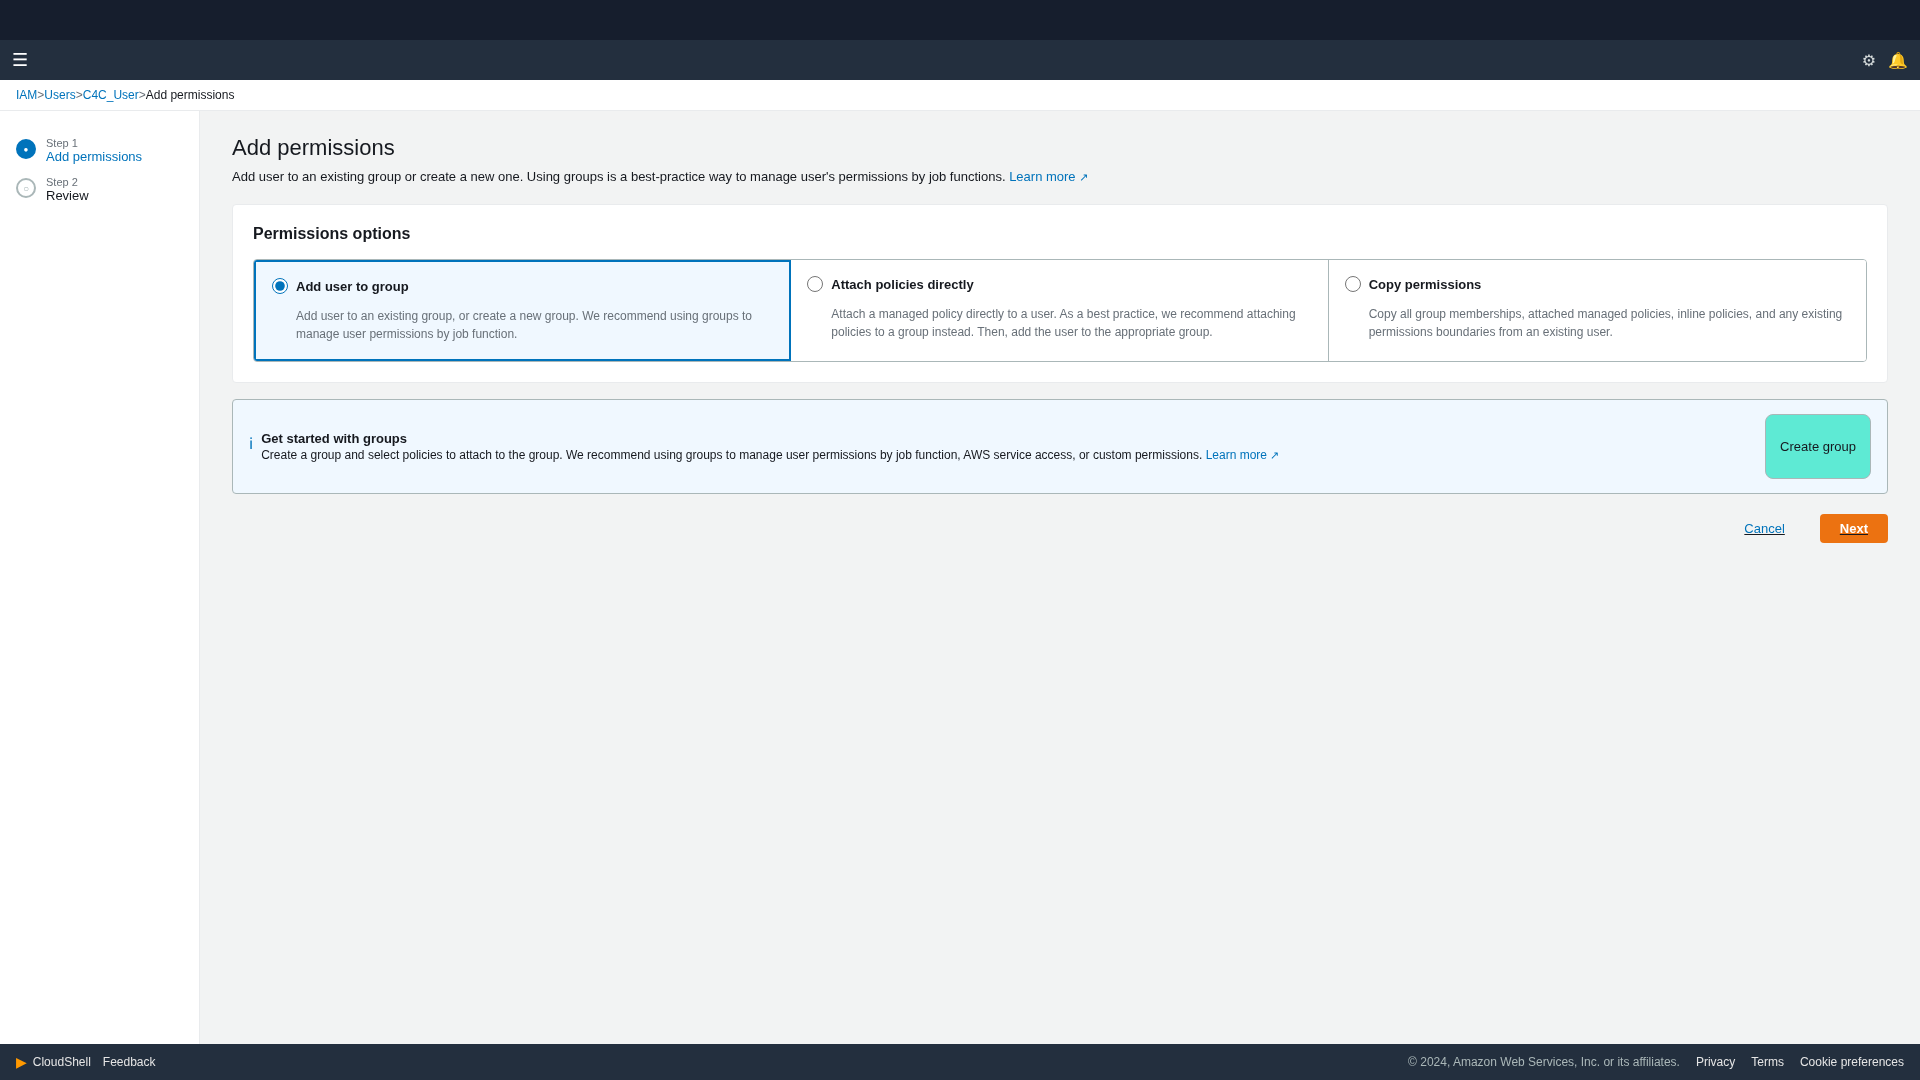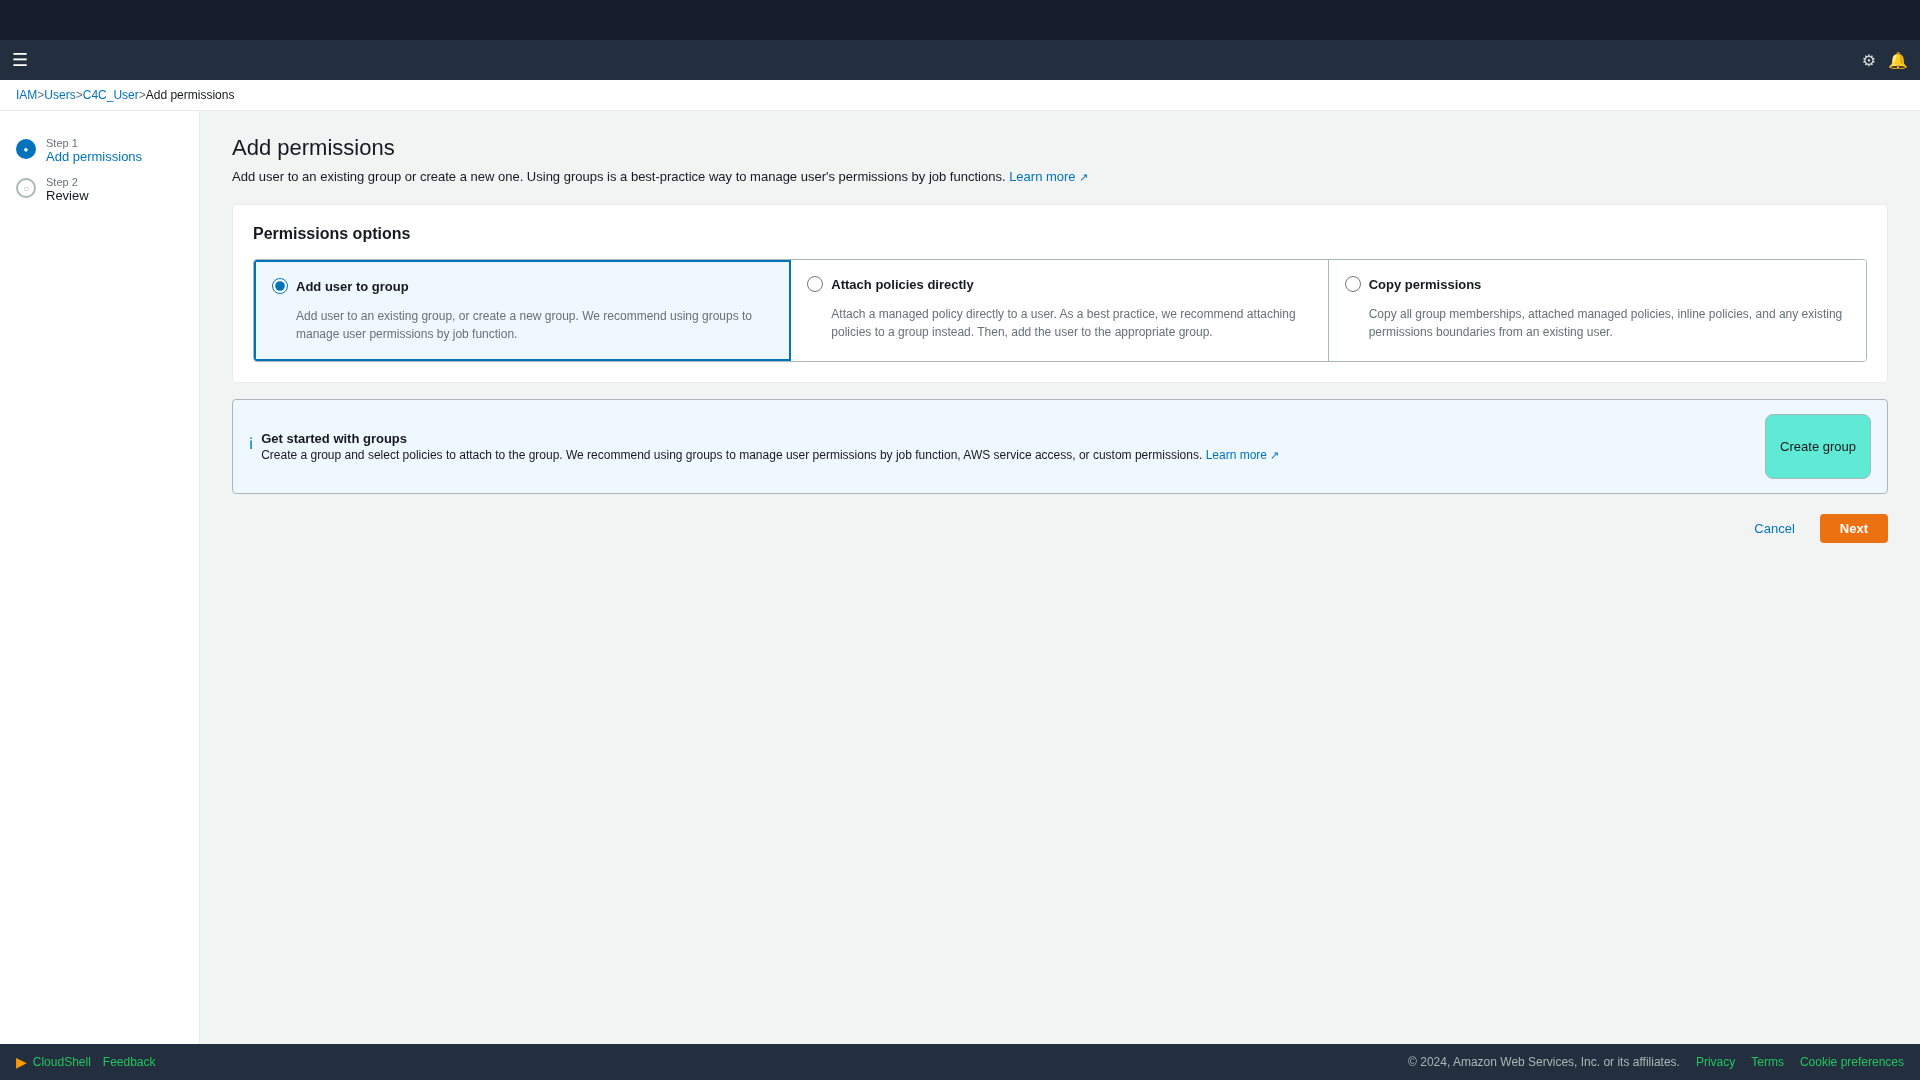--- a/index.html
+++ b/index.html
@@ -212,22 +212,23 @@
       font-size: 13px;
       color: #16191f;
       cursor: pointer;
       white-space: nowrap;
     }
 
     
     .action-row {
       display: flex;
       justify-content: flex-end;
-      gap: 10px;
+      gap: 20px;
       margin-top: 8px;
+      text-decoration: underline;
     }
     .cancel-btn {
       background: transparent;
       border: 1px solid transparent;
       color: #0073bb;
       font-size: 13px;
       cursor: pointer;
       padding: 6px 14px;
       border-radius: 4px;
     }
@@ -246,21 +247,21 @@
     .footer {
       background: #232f3e;
       height: 36px;
       display: flex;
       align-items: center;
       justify-content: space-between;
       padding: 0 16px;
       flex-shrink: 0;
     }
     .footer-left { display: flex; align-items: center; gap: 12px; }
-    .footer-link { color: #22c55e; font-size: 12px; text-decoration: none; cursor: pointer; }
+    .footer-link { color: #e5e5e5; font-size: 12px; text-decoration: none; cursor: pointer; }
     .footer-brand { display: flex; align-items: center; gap: 6px; }
     .footer-brand-icon { color: #ff9900; font-size: 14px; }
     .footer-right { display: flex; align-items: center; gap: 16px; }
     .footer-copyright { color: #aab7b8; font-size: 12px; }
   </style>
 </head>
 <body>
 
 <div class="top-bar"></div>
 

